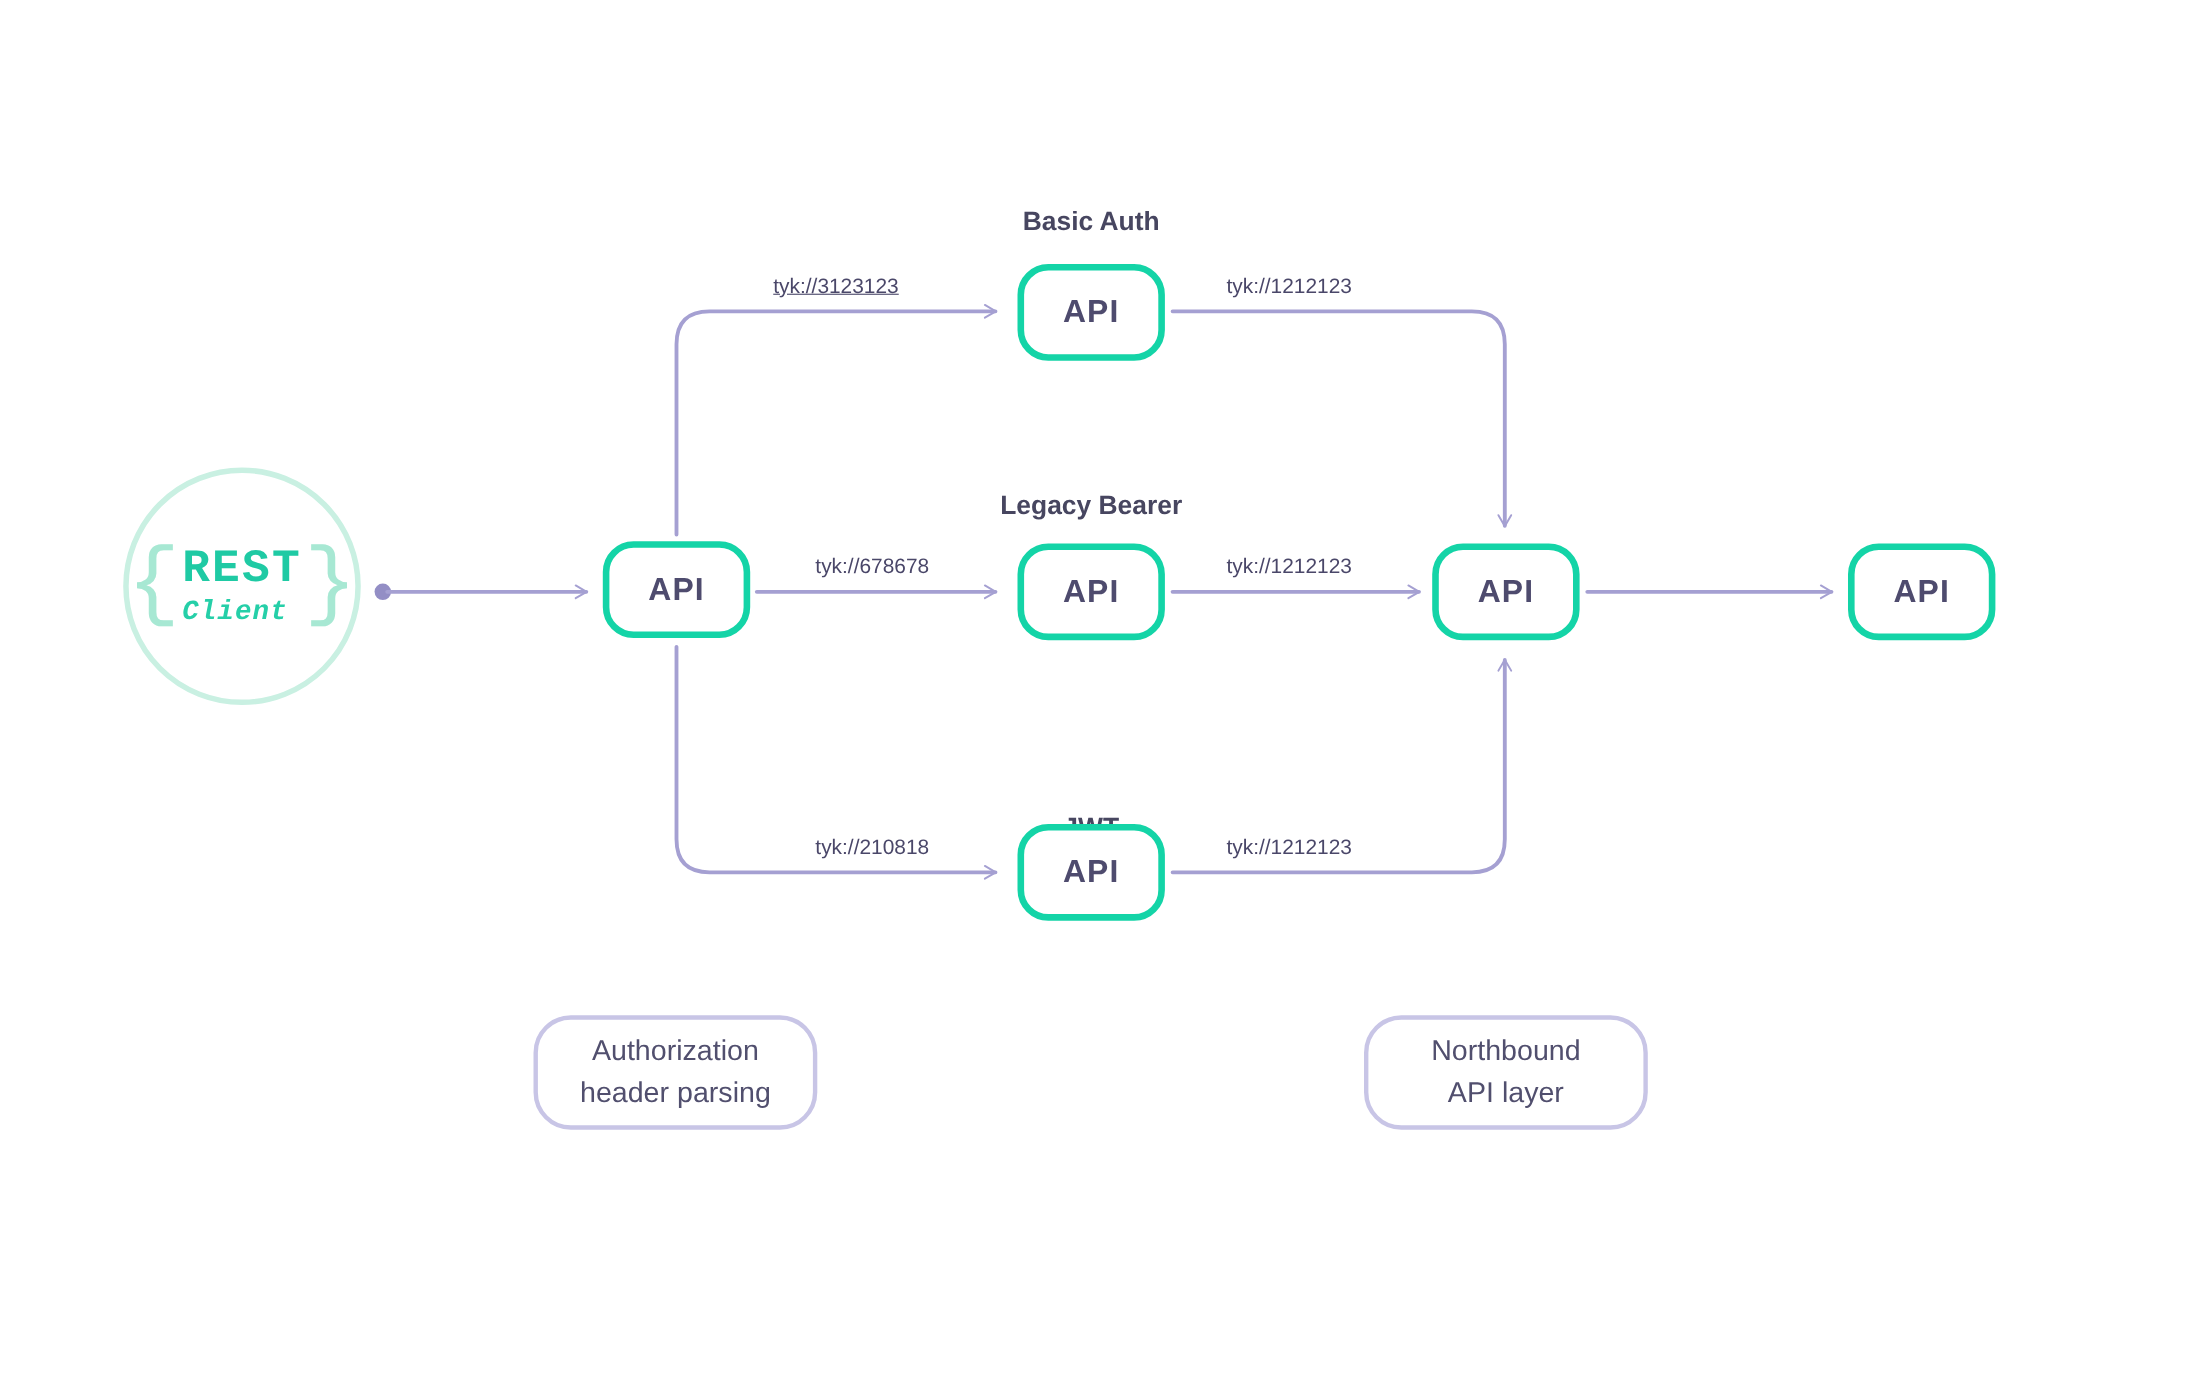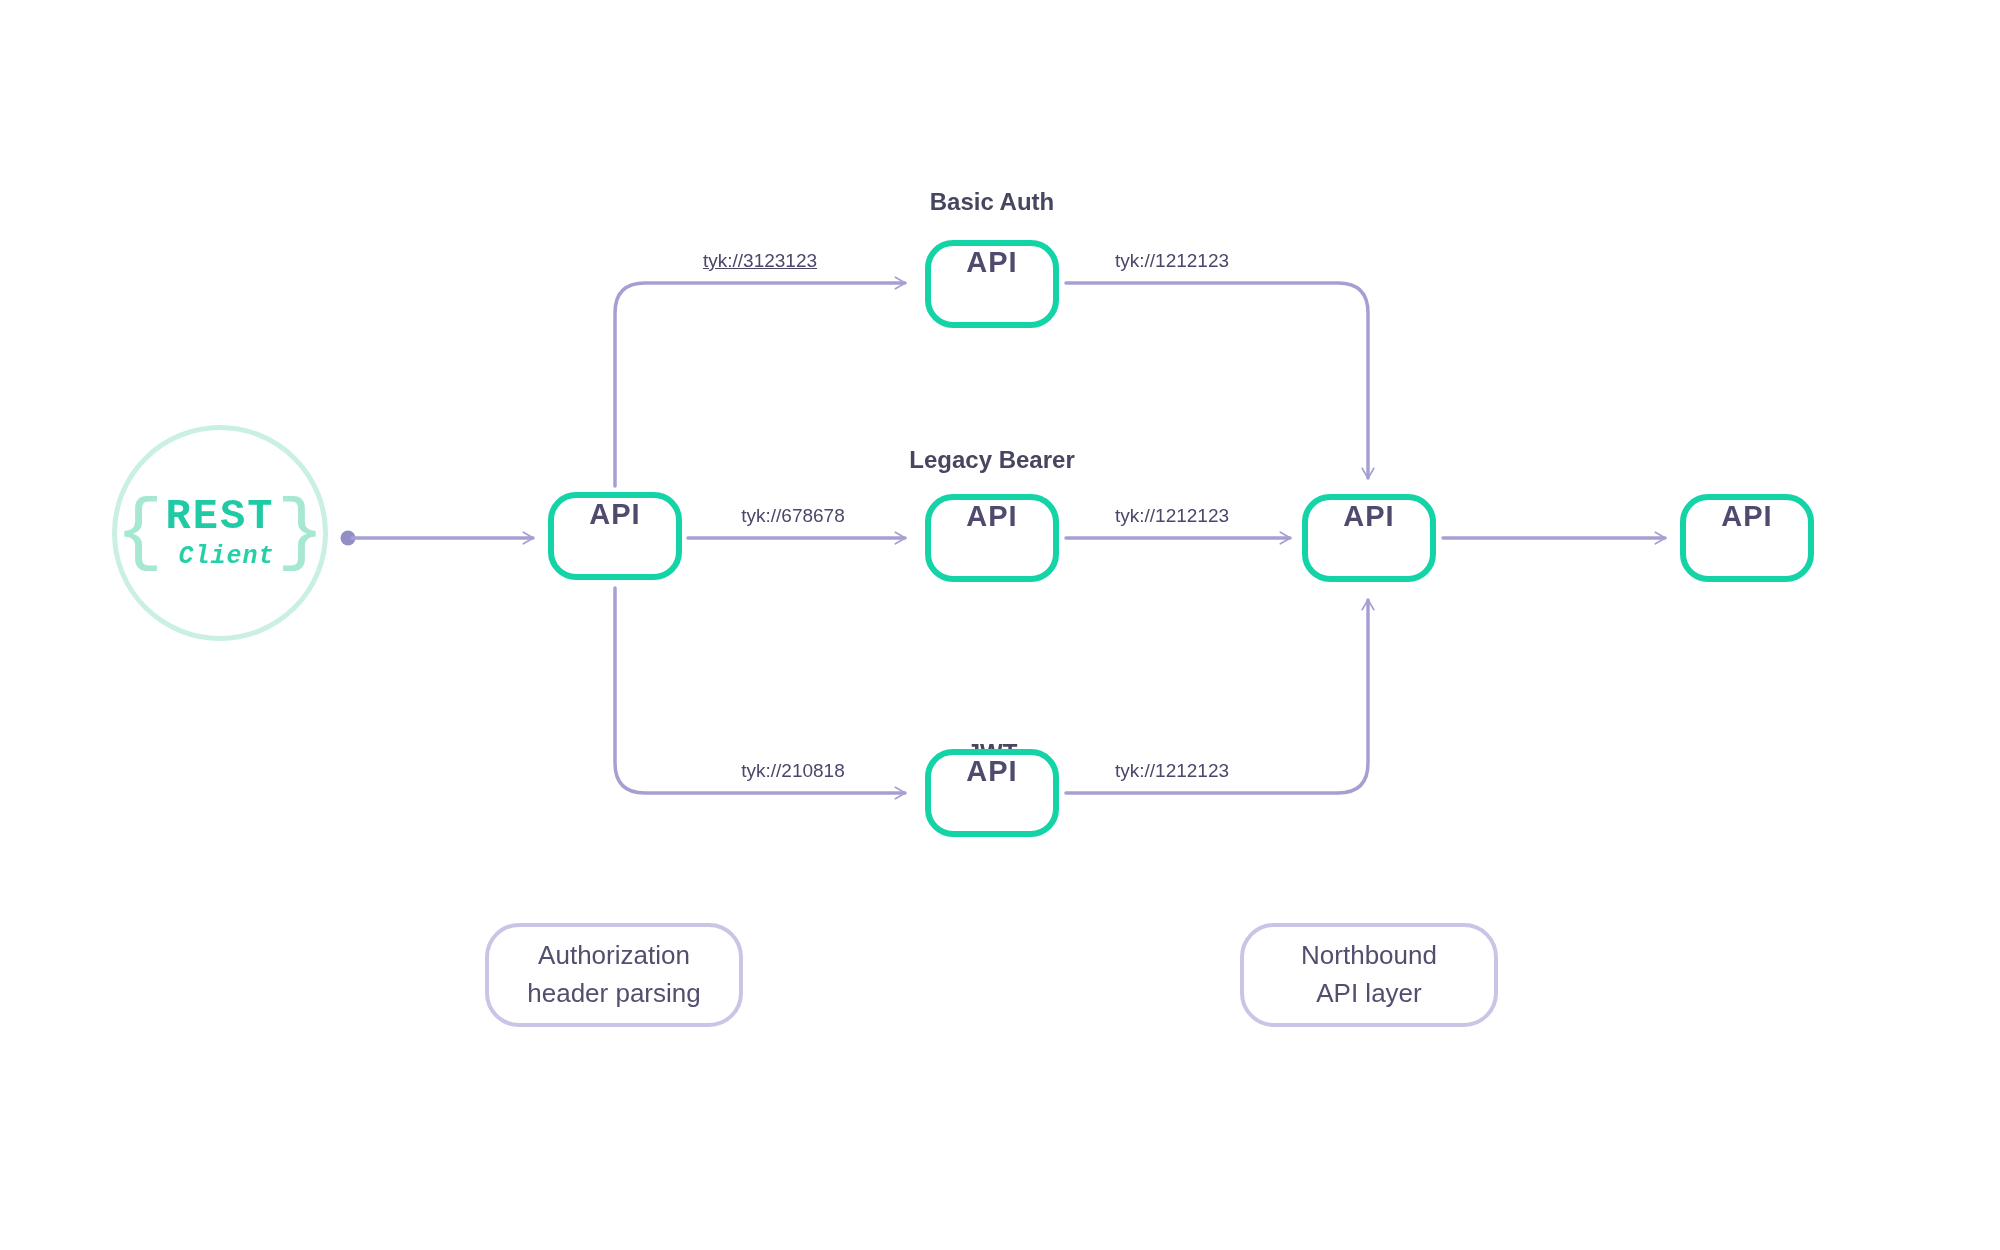--- a/index.html
+++ b/index.html
@@ -6,21 +6,21 @@
   #canvas{
     position:relative;width:2000px;height:1250px;background:#ffffff;overflow:hidden;
     font-family:"Liberation Sans", sans-serif;
   }
   
   #wires{position:absolute;left:0;top:0;width:2000px;height:1250px;z-index:1;}
   
   .api-node{
     position:absolute;width:134px;height:88px;box-sizing:border-box;
     background:#ffffff;border:6px solid #14d4a7;border-radius:28px;
-    display:flex;align-items:flex-start;justify-content:center;z-index:2;
+    display:flex;align-items:center;justify-content:center;z-index:2;
   }
   .api-node .api-label{
     color:#4e4b6e;font-size:29px;font-weight:600;letter-spacing:1px;
   }
   
   .group-title{
     position:absolute;transform:translateX(-50%);z-index:2;
     color:#474660;font-size:24px;font-weight:700;white-space:nowrap;
   }
   
@@ -42,21 +42,21 @@
     position:absolute;left:112px;top:425px;width:216px;height:216px;box-sizing:border-box;
     border:5px solid #c9f0e2;border-radius:50%;background:#ffffff;
     display:flex;align-items:center;justify-content:center;z-index:2;
     font-family:"Liberation Mono", monospace;
   }
   .client-inner{display:flex;align-items:center;justify-content:center;}
   .client-brace{
     color:#a7e8d3;font-size:80px;font-weight:400;line-height:0.85;padding:0 2px;
     font-family:"Liberation Mono", monospace;
   }
-  .client-text-col{display:flex;flex-direction:column;align-items:flex-end;}
+  .client-text-col{display:flex;flex-direction:column;align-items:flex-start;}
   .client-title{
     color:#1fcaa4;font-size:42px;font-weight:700;letter-spacing:2px;line-height:1.05;
     font-family:"Liberation Mono", monospace;
   }
   .client-subtitle{
     color:#25cfa8;font-size:25px;font-weight:700;letter-spacing:1px;margin-top:3px;
     font-family:"Liberation Mono", monospace;
     font-style:italic;
   }
 </style>

